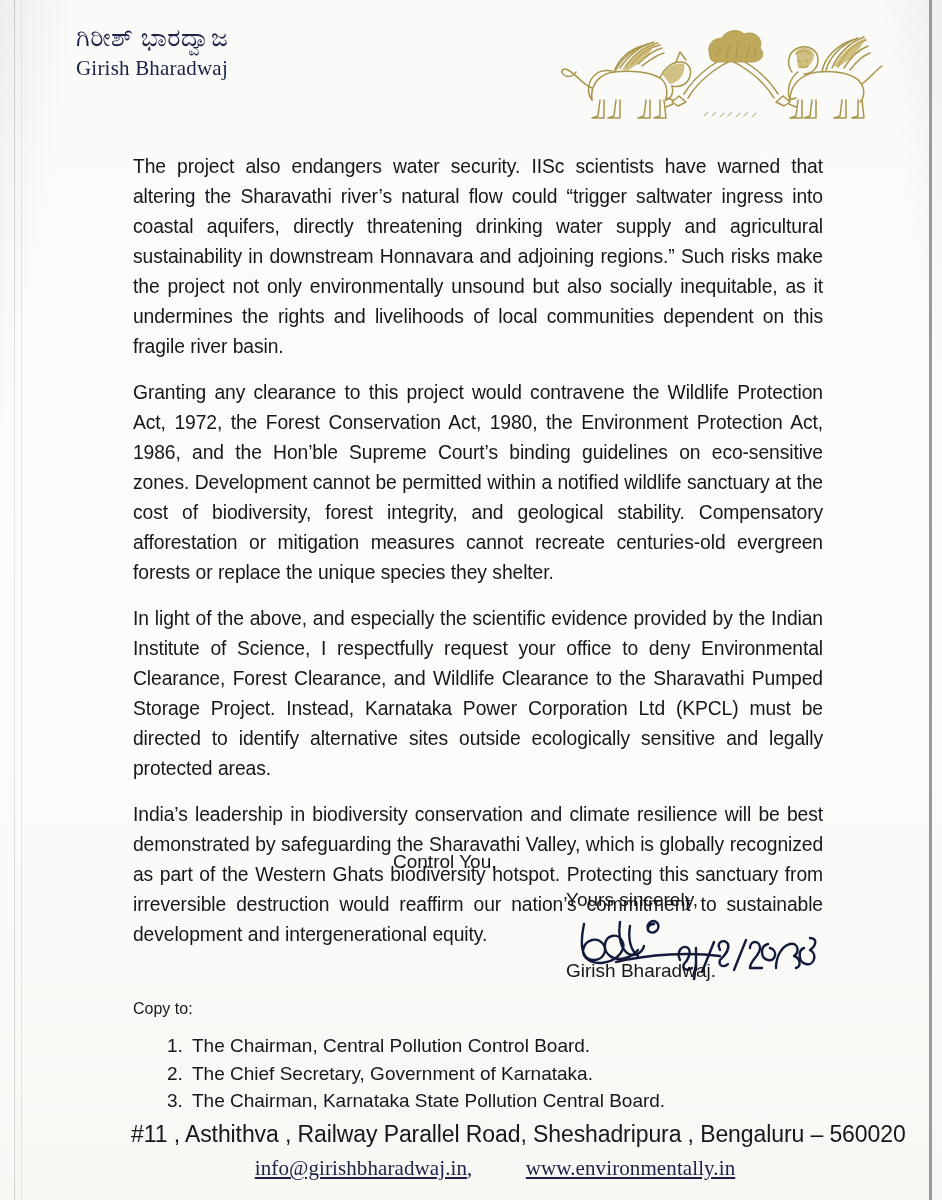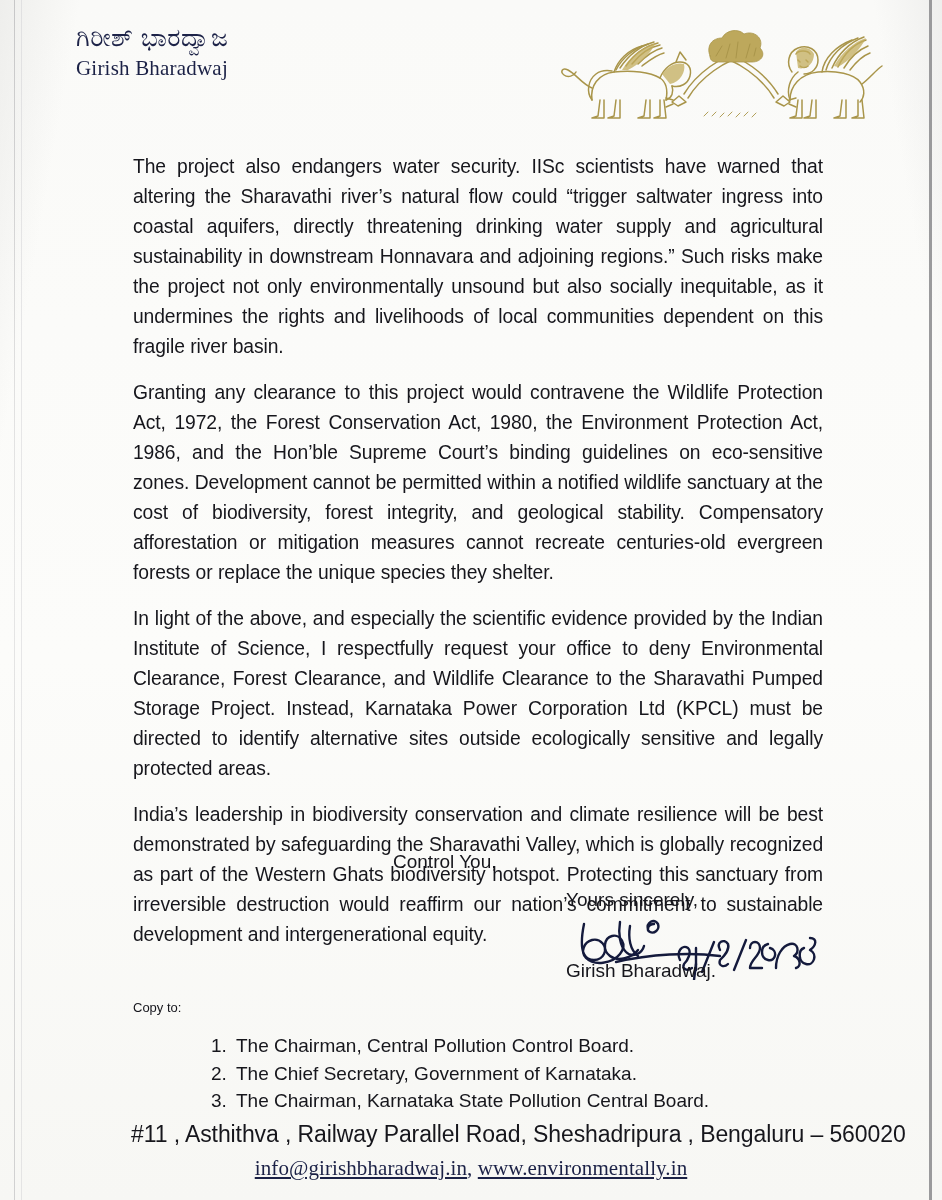--- a/index.html
+++ b/index.html
@@ -145,34 +145,34 @@
     font-size: 19px;
     color: #16161c;
     line-height: 26px;
   }
 
   
   .copy-to-label {
     position: absolute;
     left: 133px;
     top: 1000px;
-    font-size: 13px;
+    font-size: 16px;
     color: #16161c;
   }
   .copy-list {
     position: absolute;
     left: 152px;
     top: 1032px;
     margin: 0;
     padding-left: 36px;
     font-size: 19px;
     color: #16161c;
     line-height: 27.5px;
   }
-  .copy-list li { padding-left: 4px; margin-left: 44px; }
+  .copy-list li { padding-left: 4px; }
 
   
   .address {
     position: absolute;
     left: 131px;
     top: 1121px;
     font-size: 23px;
     color: #16161c;
     letter-spacing: -0.1px;
     white-space: nowrap;
@@ -184,20 +184,21 @@
     text-align: center;
     font-family: "Liberation Serif", "DejaVu Serif", serif;
     font-size: 21px;
     color: #1b2146;
     letter-spacing: 0.1px;
   }
   .footer-links .lnk {
     text-decoration: underline;
     text-underline-offset: 2px;
     color: #1b2146;
+    margin-left: 48px;
   }
 </style>
 </head>
 <body>
 
 <div class="page">
   <div class="paper-tone"></div>
   <div class="scan-seam-left"></div>
   <div class="scan-seam-left2"></div>
   <div class="scan-edge-right"></div>

